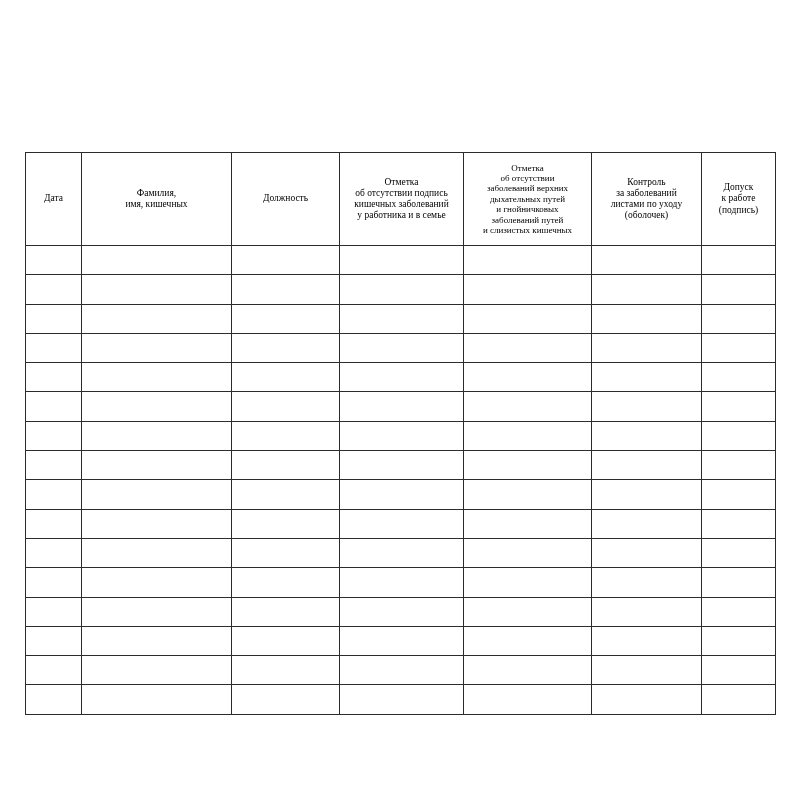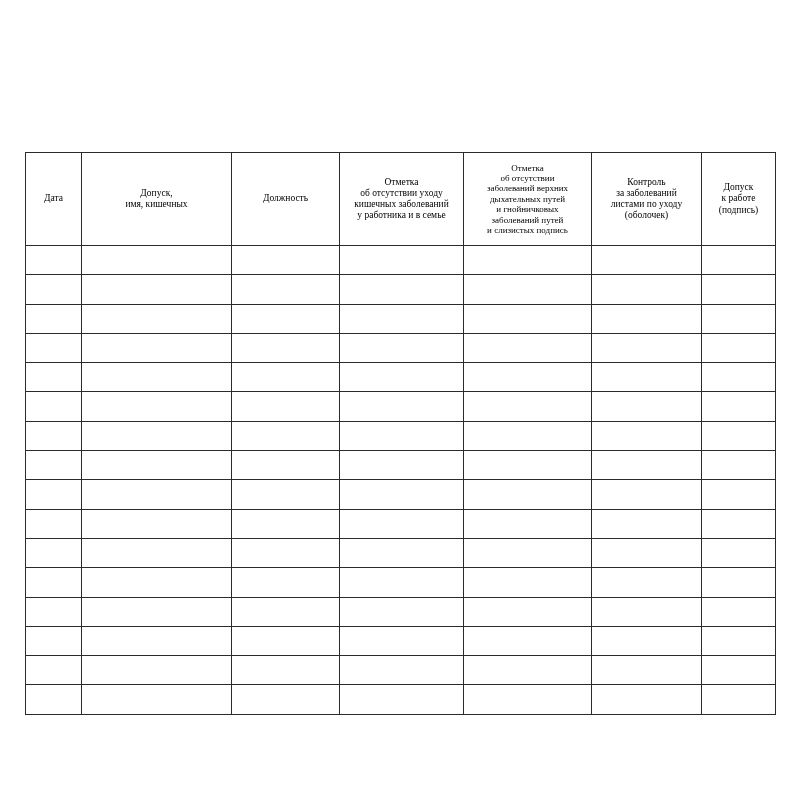--- a/index.html
+++ b/index.html
@@ -86,46 +86,46 @@
       </colgroup>
       <thead>
         <tr>
           <th>
               <span class="hdr">
                 <span class="hdr-line">Дата</span>
               </span>
             </th>
           <th>
               <span class="hdr">
-                <span class="hdr-line">Допуск,</span>
+                <span class="hdr-line">Фамилия,</span>
                 <span class="hdr-line">имя, кишечных</span>
               </span>
             </th>
           <th>
               <span class="hdr">
                 <span class="hdr-line">Должность</span>
               </span>
             </th>
           <th>
               <span class="hdr">
                 <span class="hdr-line">Отметка</span>
-                <span class="hdr-line">об отсутствии уходу</span>
+                <span class="hdr-line">об отсутствии подпись</span>
                 <span class="hdr-line">кишечных заболеваний</span>
                 <span class="hdr-line">у работника и в семье</span>
               </span>
             </th>
           <th class="big-head">
               <span class="hdr">
                 <span class="hdr-line">Отметка</span>
                 <span class="hdr-line">об отсутствии</span>
                 <span class="hdr-line">заболеваний верхних</span>
                 <span class="hdr-line">дыхательных путей</span>
                 <span class="hdr-line">и гнойничковых</span>
                 <span class="hdr-line">заболеваний путей</span>
-                <span class="hdr-line">и слизистых подпись</span>
+                <span class="hdr-line">и слизистых кишечных</span>
               </span>
             </th>
           <th>
               <span class="hdr">
                 <span class="hdr-line">Контроль</span>
                 <span class="hdr-line">за заболеваний</span>
                 <span class="hdr-line">листами по уходу</span>
                 <span class="hdr-line">(оболочек)</span>
               </span>
             </th>

